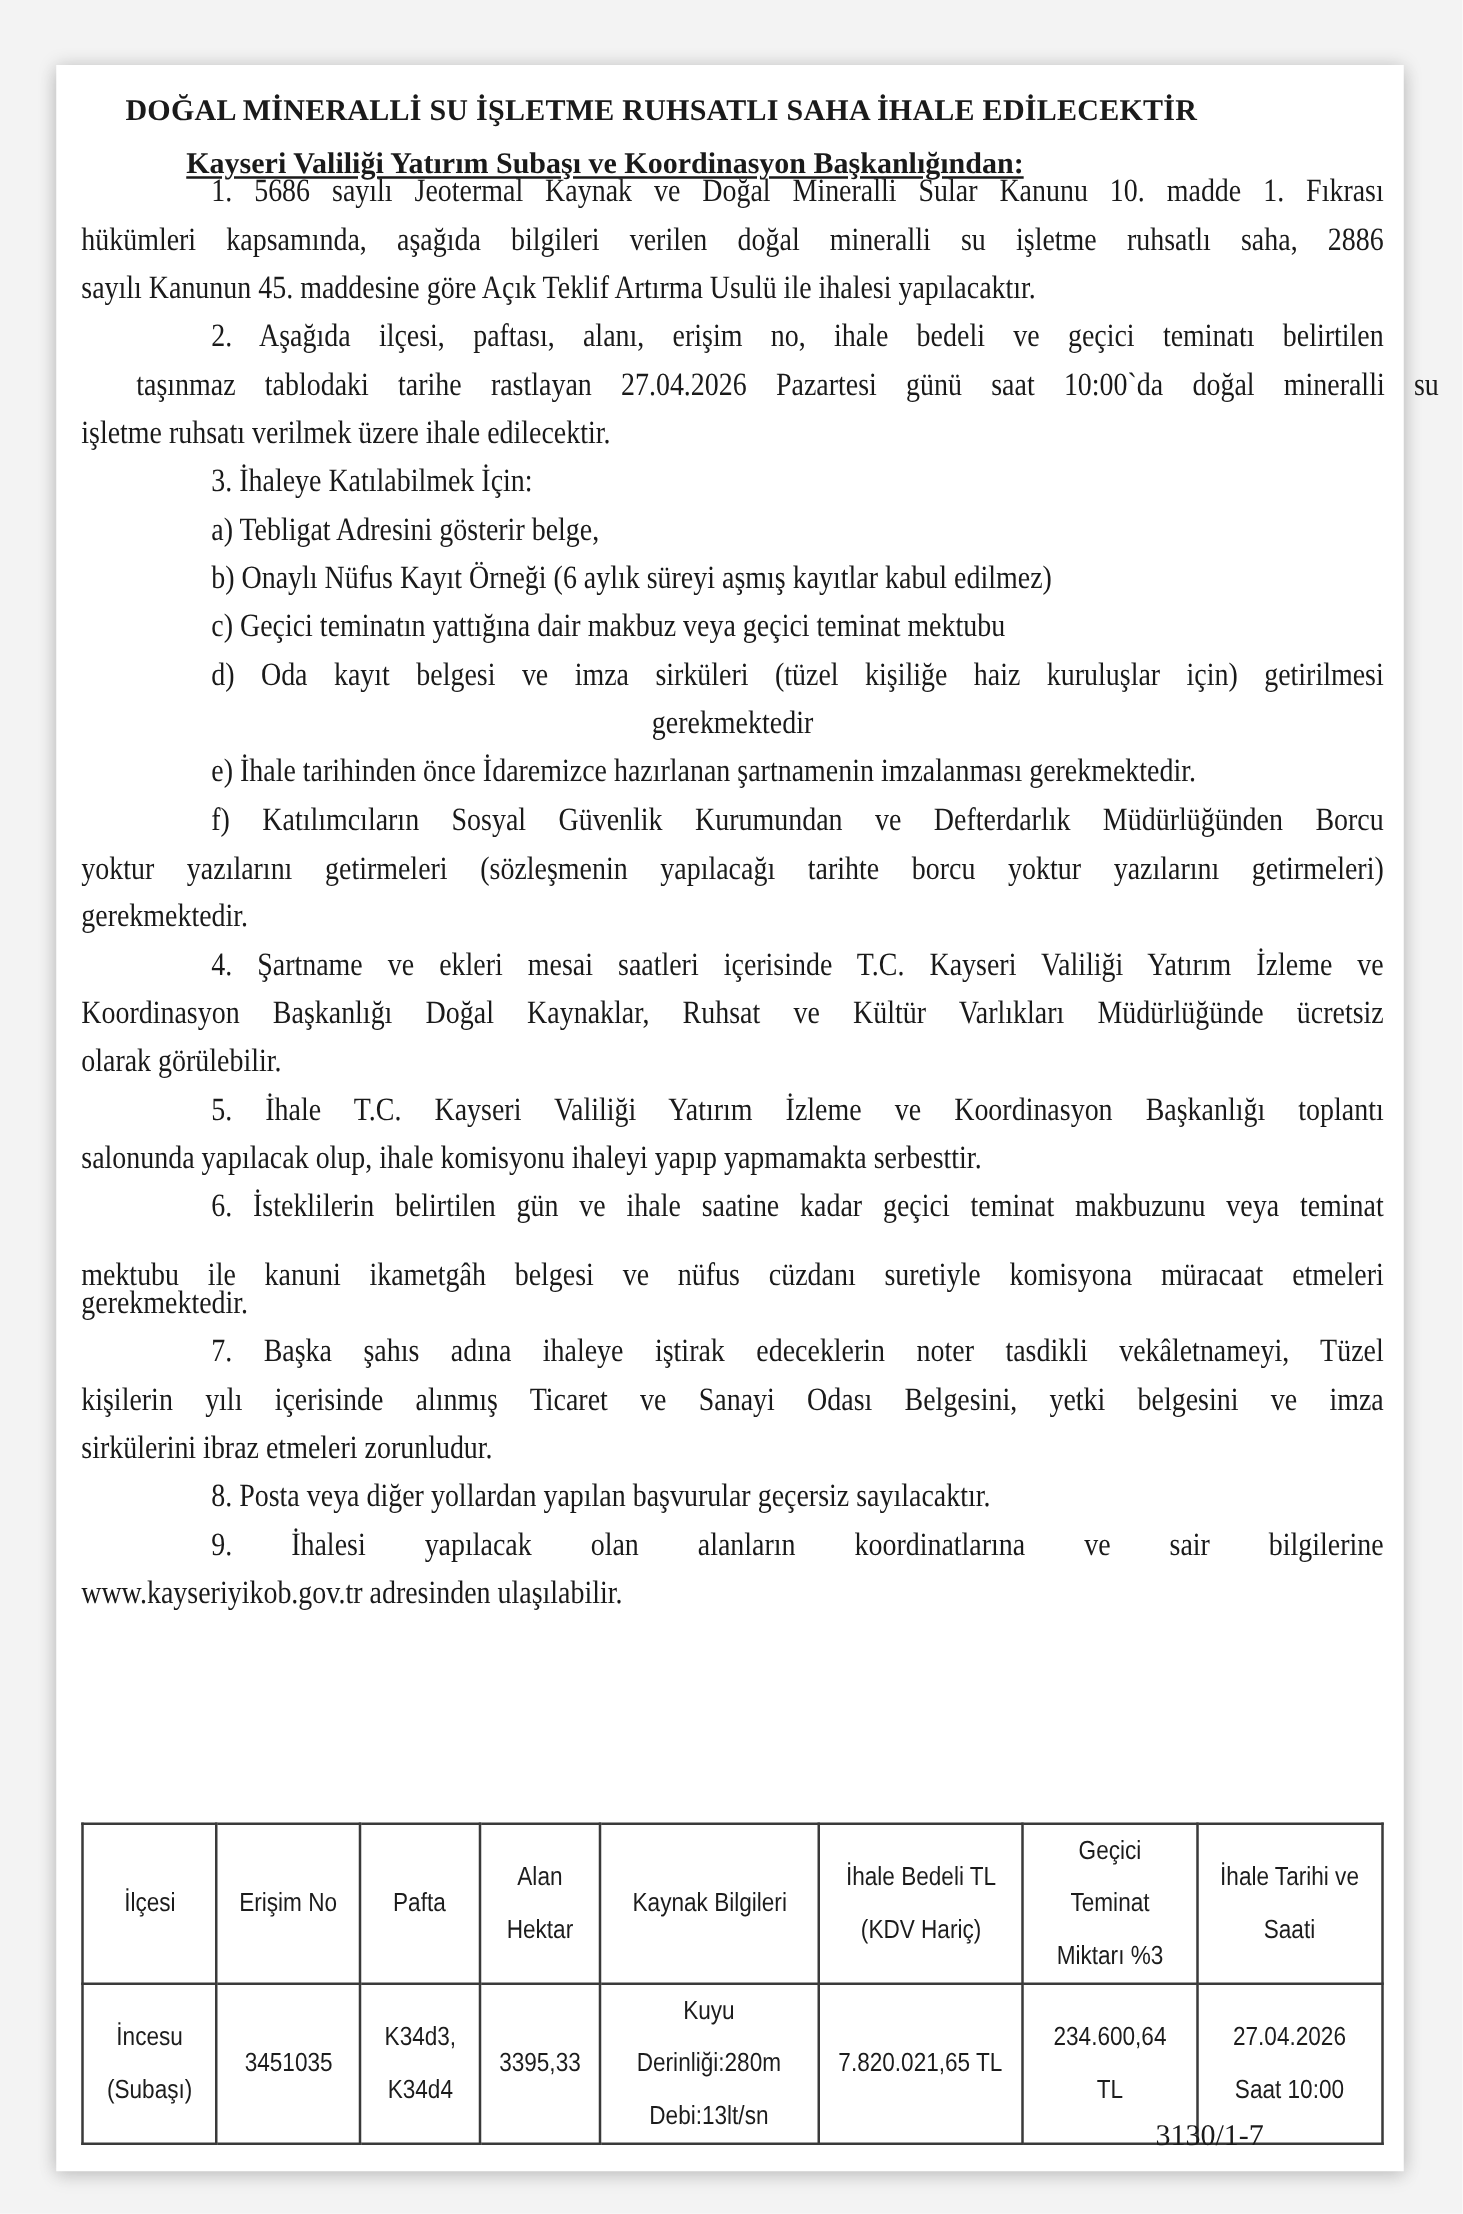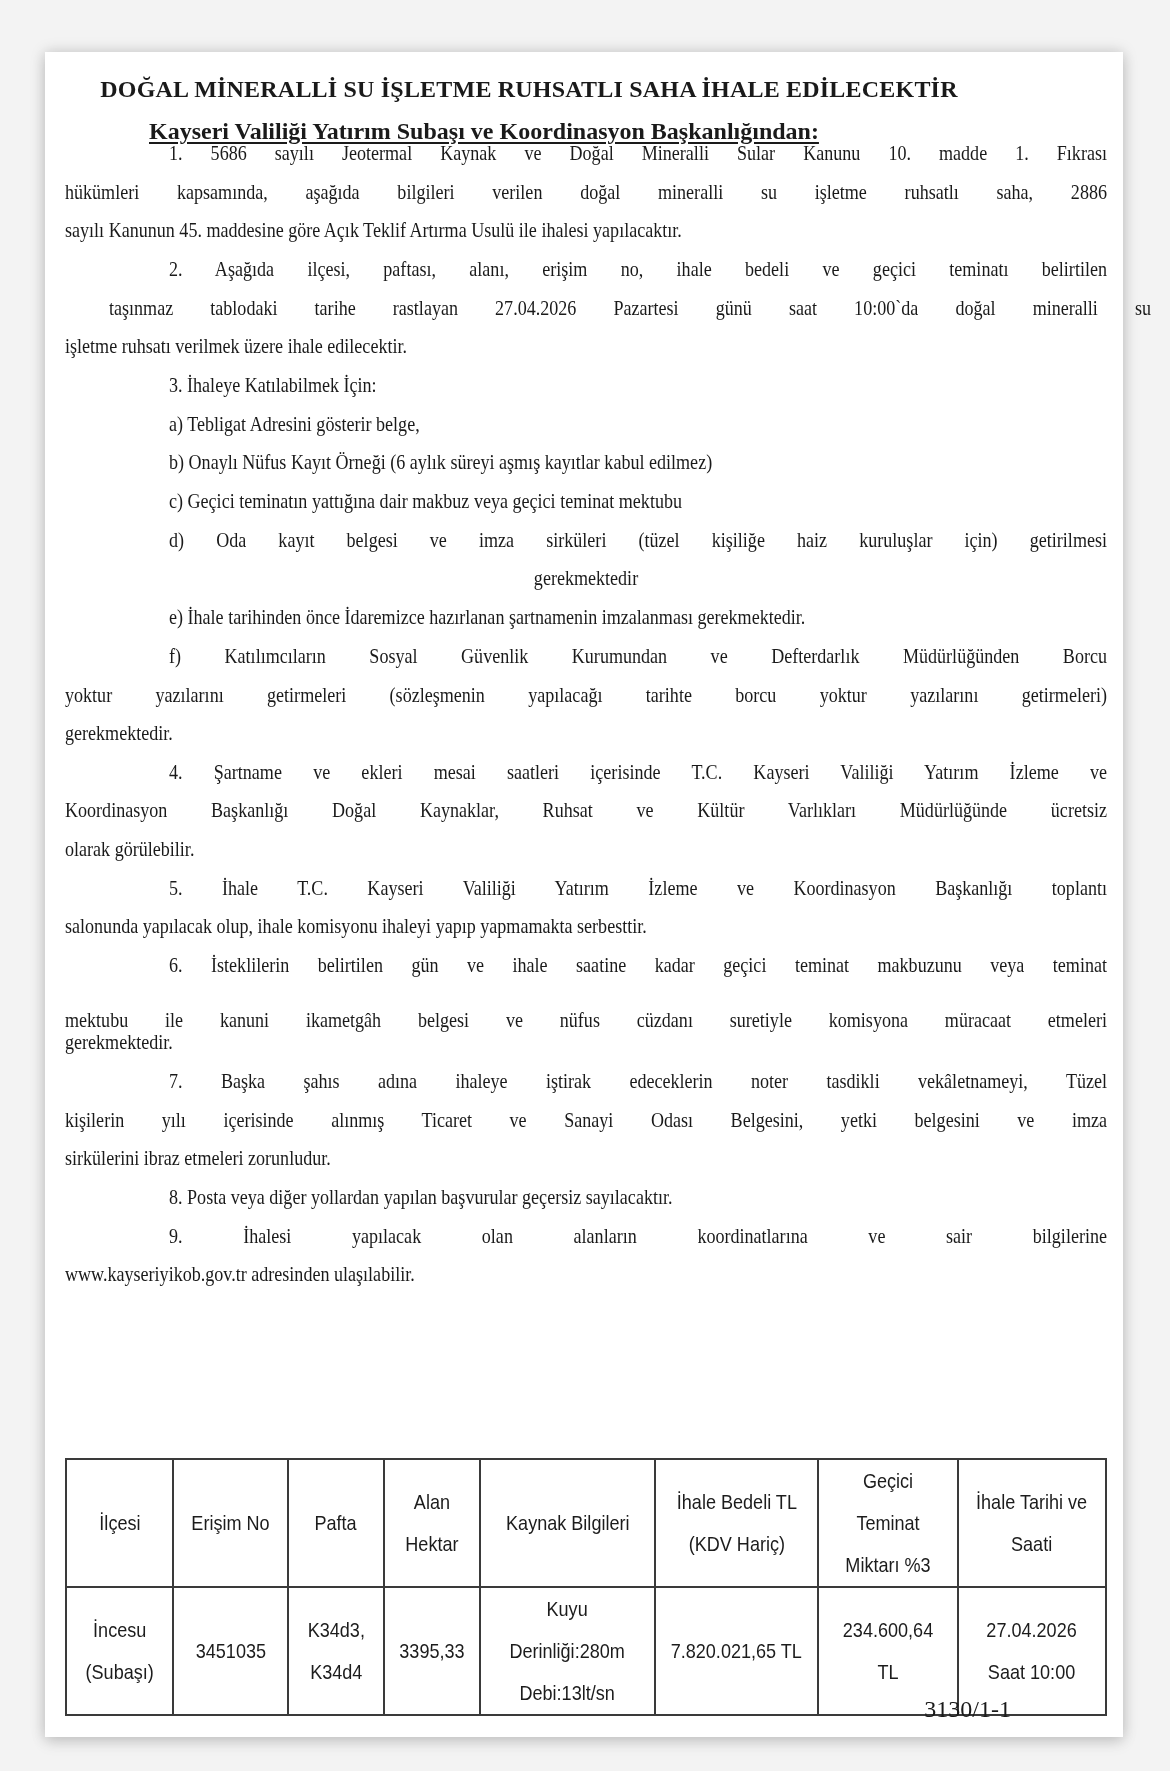--- a/index.html
+++ b/index.html
@@ -21,21 +21,21 @@
       top: 52px;
       width: 1078px;
       height: 1685px;
       background: #ffffff;
       box-shadow: 0 0 14px rgba(0,0,0,0.18), 0 6px 14px rgba(0,0,0,0.10);
     }
     .line {
       position: absolute;
       left: 20px;
       width: 1042px;
-      font-size: 21px;
+      font-size: 26px;
       line-height: 30px;
       white-space: nowrap;
       transform-origin: left center;
     }
     .indent { padding-left: 104px; box-sizing: border-box; }
     .title {
       position: absolute;
       left: 0;
       width: 968px;
       top: 20px;
@@ -218,14 +218,14 @@
 Derinliği:280m
 Debi:13lt/sn</span></td>
         <td><span class="cell-text">7.820.021,65 TL</span></td>
         <td><span class="cell-text">234.600,64 TL</span></td>
         <td><span class="cell-text">27.04.2026
 Saat 10:00</span></td>
       </tr>
     </tbody>
   </table>
 
-  <div class="doc-number">3130/1-1</div>
+  <div class="doc-number">3130/1-7</div>
 </div>
 
 </body></html>

